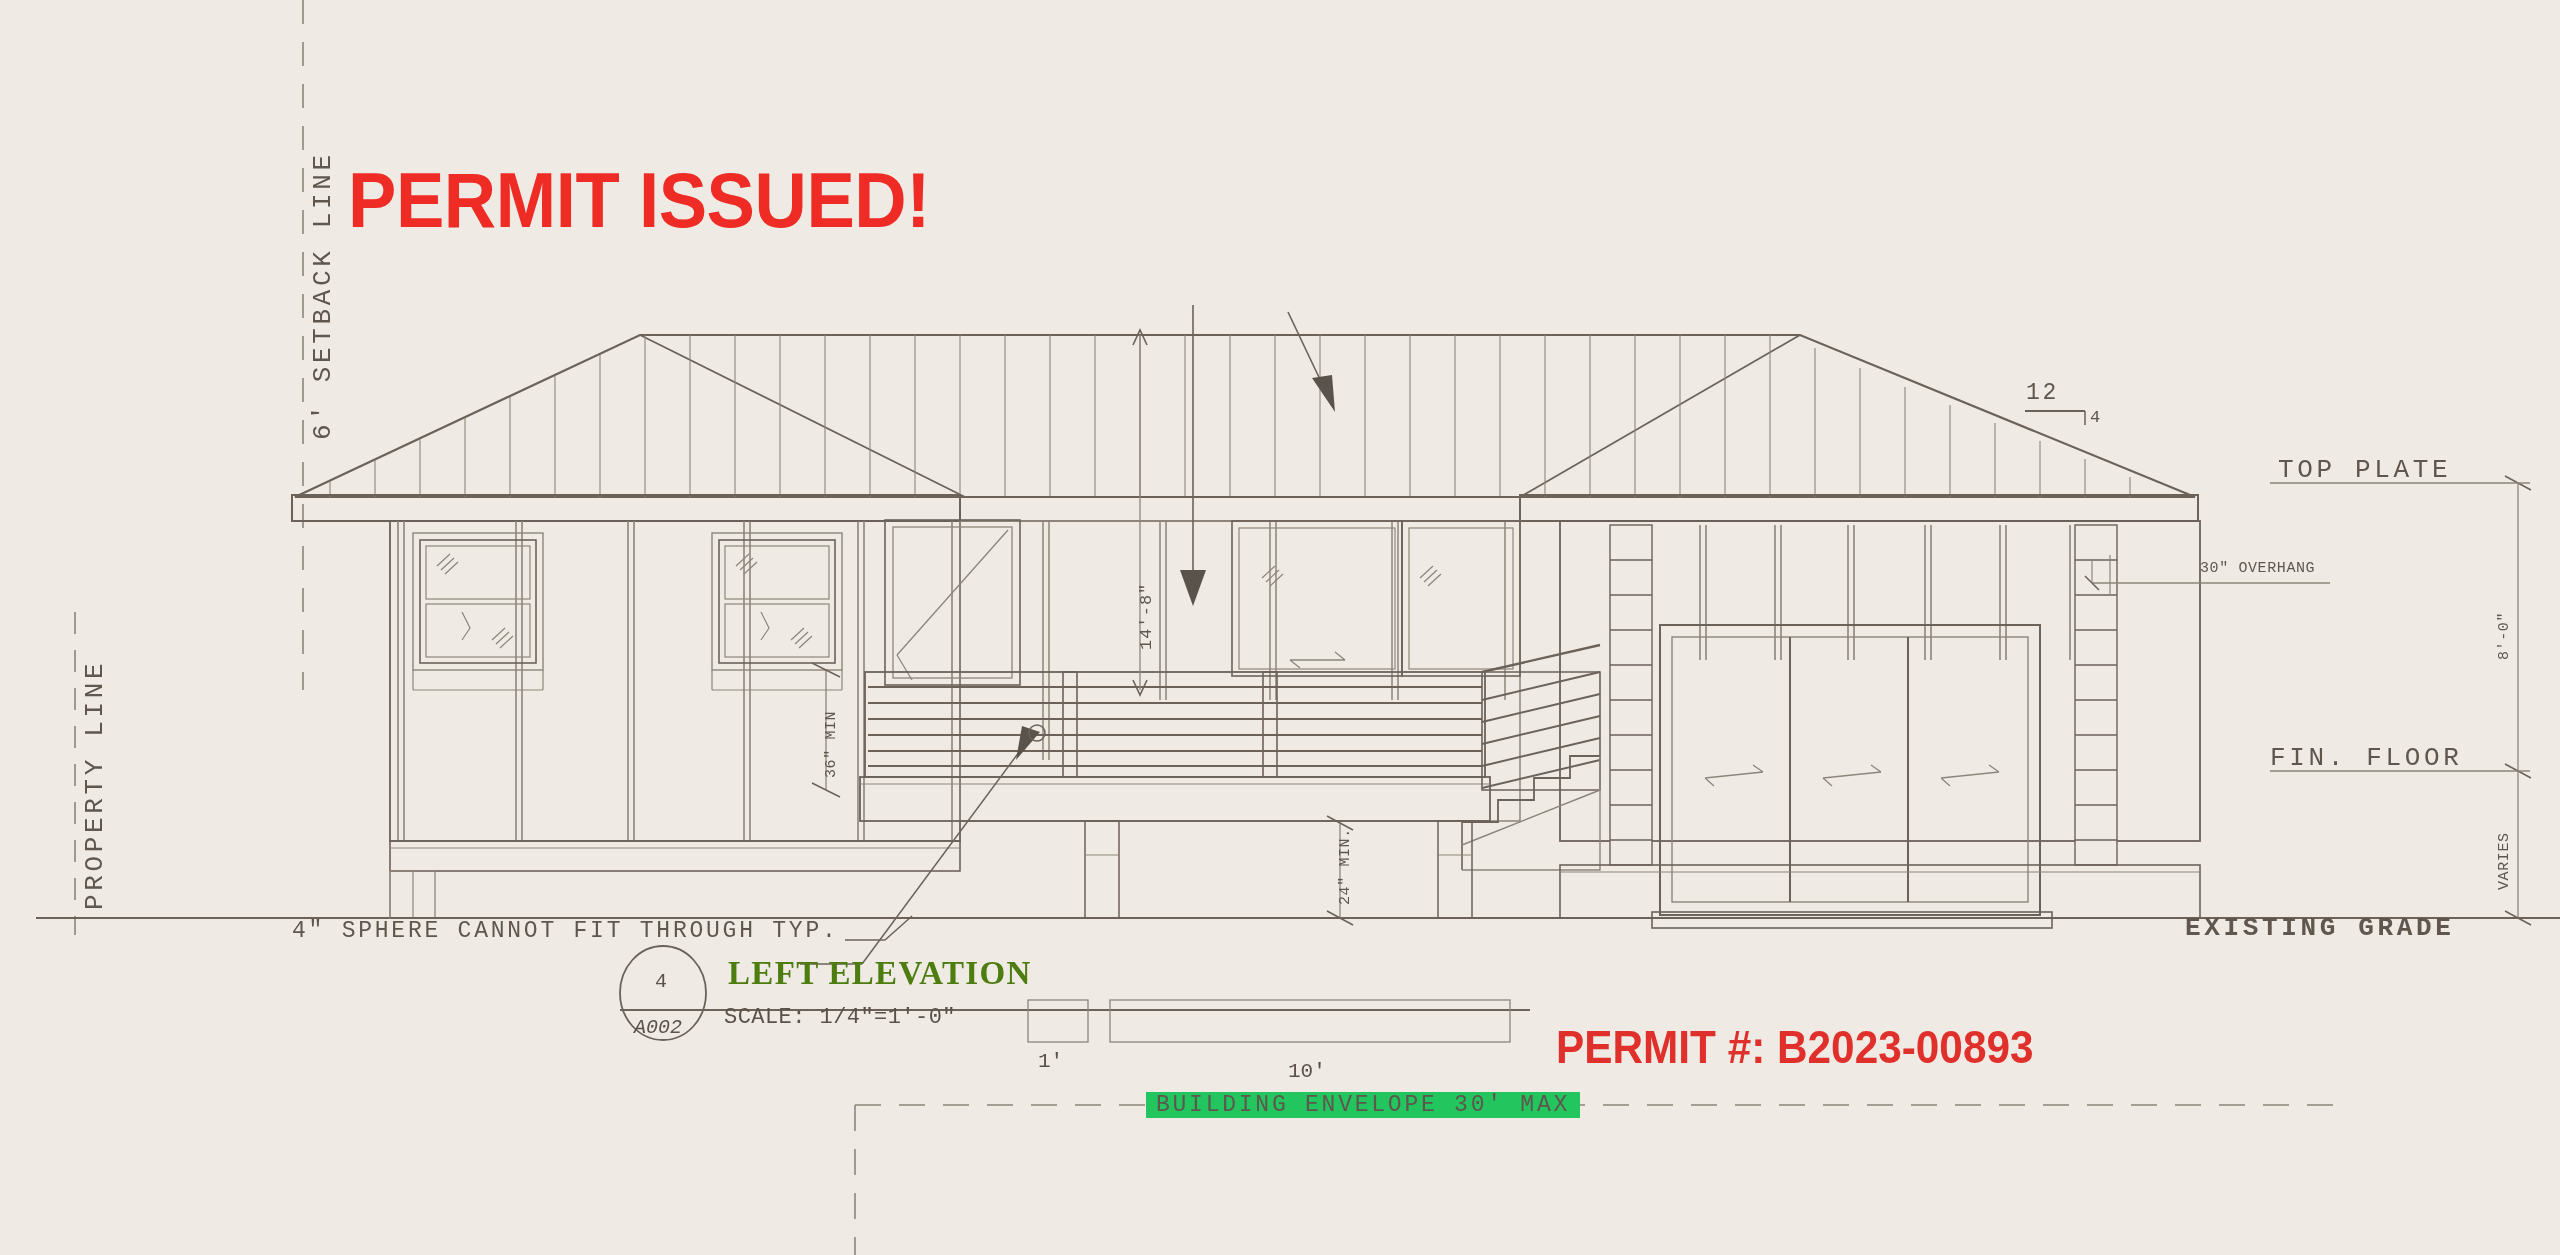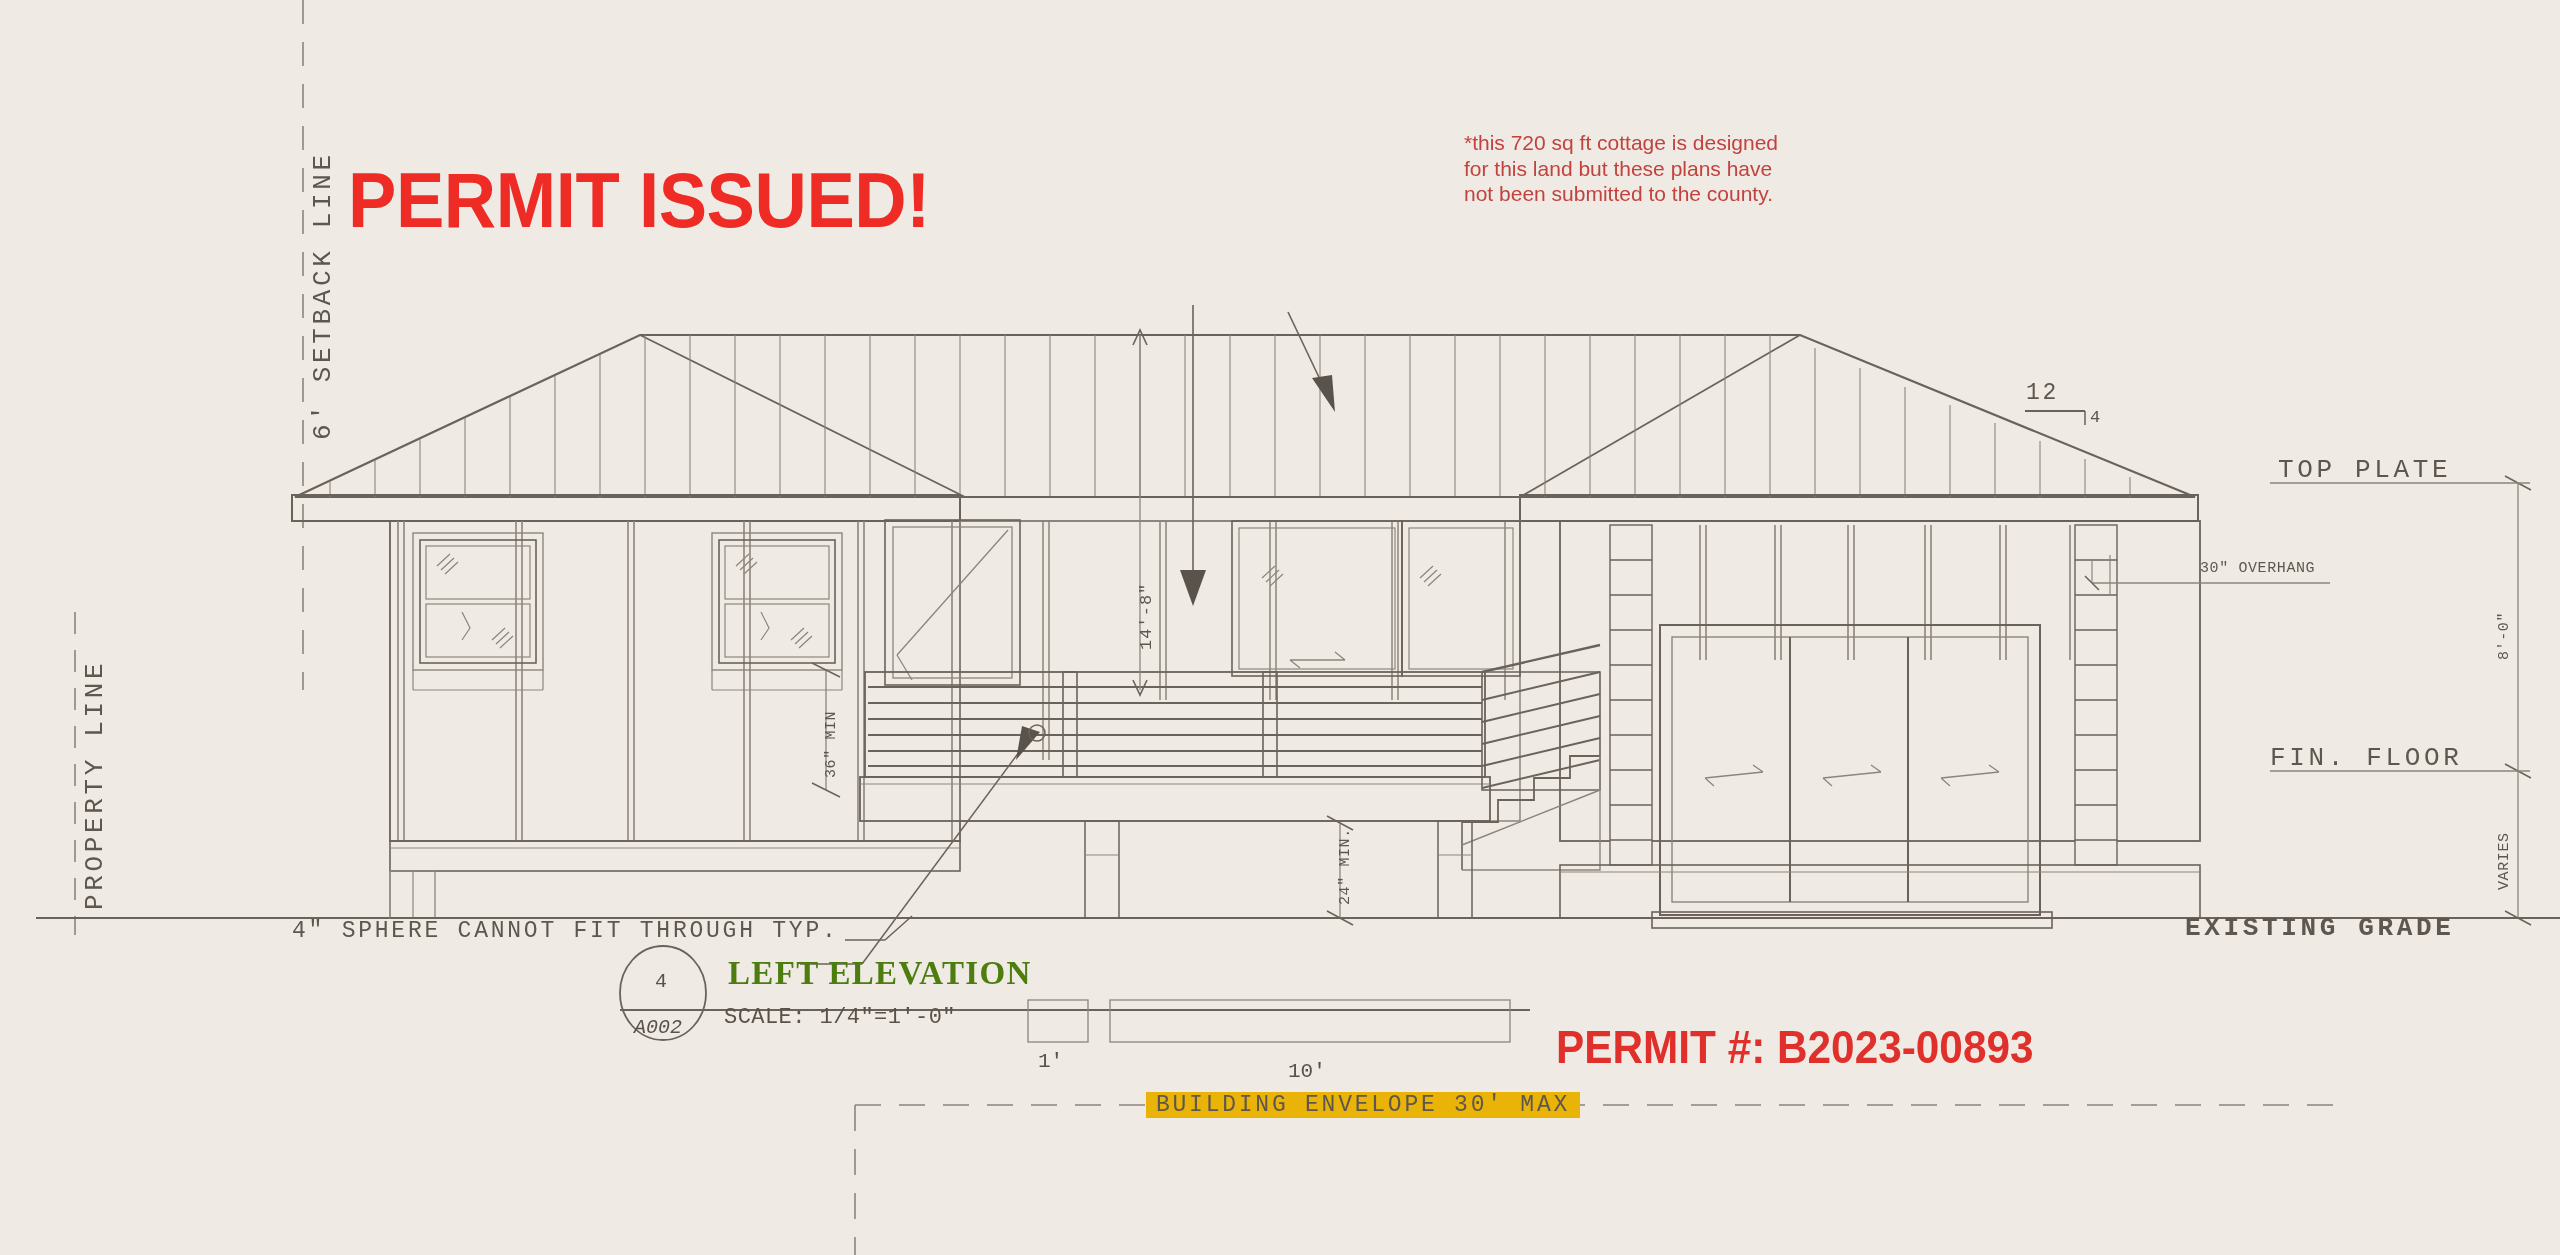--- a/index.html
+++ b/index.html
@@ -431,21 +431,20 @@
     </g>
   </svg>
 
   <div class="abs lbl label-big rot90" style="left:80px; top:910px;">PROPERTY LINE</div>
 
   <div class="abs lbl label-big rot90" style="left:308px; top:440px;">6' SETBACK LINE</div>
 
   <div class="abs stamp" style="left:348px; top:155px;">PERMIT ISSUED!</div>
 
 
-  <div class="abs hand-note" style="left:1464px; top:130px;">*this 720 sq ft cottage is designed for this land but these plans have not been submitted to the county.</div>
 
   <div class="abs permit-no" style="left:1556px; top:1020px;">PERMIT #: B2023-00893</div>
 
   <div class="abs lbl label-mid" style="left:2026px; top:380px;">12</div>
   <div class="abs lbl label-sm" style="left:2090px; top:408px;">4</div>
 
   <div class="abs lbl label-big" style="left:2278px; top:455px;">TOP PLATE</div>
 
   <div class="abs lbl label-xs" style="left:2200px; top:560px;">30" OVERHANG</div>
 
@@ -458,21 +457,21 @@
   <div class="abs lbl label-big" style="left:2185px; top:913px;font-weight:bold;">EXISTING GRADE</div>
 
   <div class="abs lbl label-sm rot90" style="left:1137px; top:650px;">14'-8"</div>
 
   <div class="abs lbl label-xs rot90" style="left:823px; top:778px;">36" MIN</div>
 
   <div class="abs lbl label-xs rot90" style="left:1337px; top:905px;">24" MIN.</div>
 
   <div class="abs lbl label-mid" style="left:292px; top:918px;">4" SPHERE CANNOT FIT THROUGH TYP.</div>
 
-  <div class="abs lbl label-mid" style="left:1146px; top:1092px; background:#eab308; padding:0 10px;">BUILDING ENVELOPE 30' MAX</div>
+  <div class="abs lbl label-mid" style="left:1146px; top:1092px; background:#22c55e; padding:0 10px;">BUILDING ENVELOPE 30' MAX</div>
 
   <div class="abs bubble-num" style="left:655px; top:970px;">4</div>
   <div class="abs bubble-num" style="left:634px; top:1016px;font-style:italic;">A002</div>
 
   <div class="abs sheet-title" style="left:728px; top:955px;">LEFT ELEVATION</div>
 
   <div class="abs scale-txt" style="left:724px; top:1005px;">SCALE: 1/4"=1'-0"</div>
 
   <div class="abs bar-tick" style="left:1038px; top:1050px;">1'</div>
   <div class="abs bar-tick" style="left:1288px; top:1050px;margin-top:10px;">10'</div>

